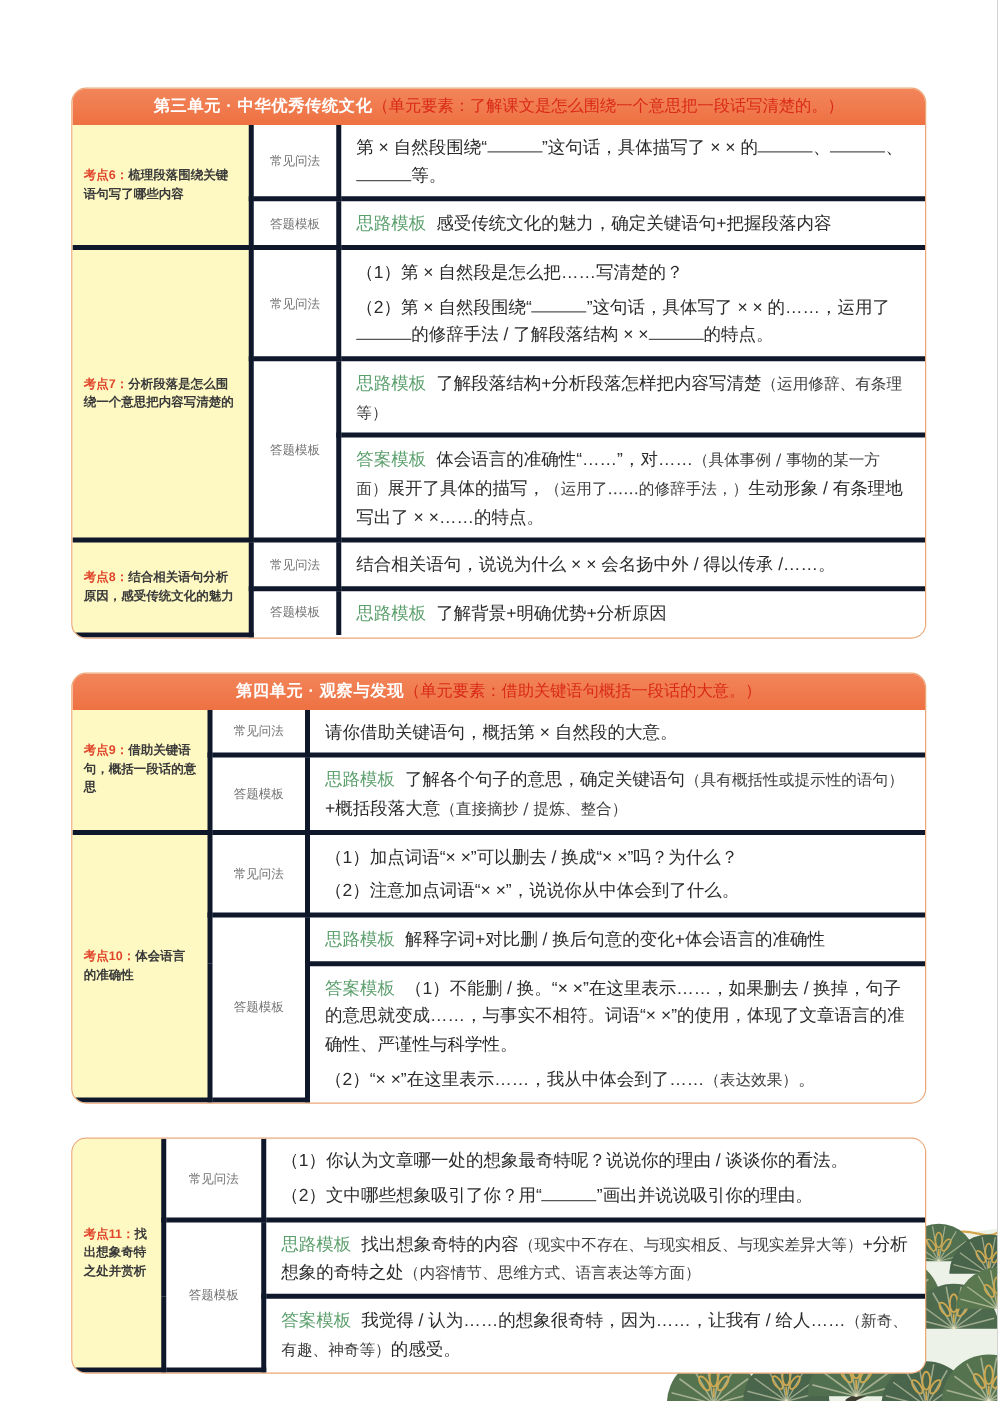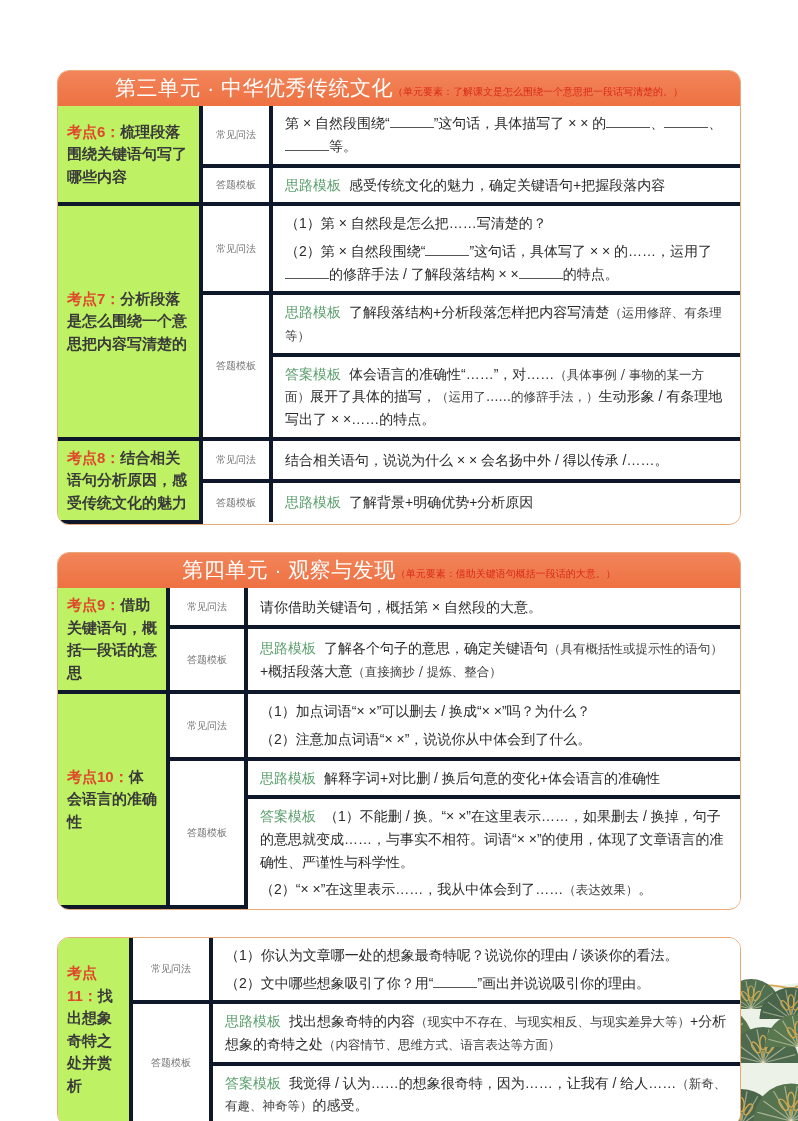--- a/index.html
+++ b/index.html
@@ -25,51 +25,51 @@
   }
   .unit-header{
     background:linear-gradient(#f2855a,#ee7142);
     padding:4px 8px 5px 8px;
     text-align:center;
     line-height:1.25;
     white-space:nowrap;
   }
   .unit-title{
     color:#ffffff;
-    font-weight:normal;
-    font-size:21px;
+    font-weight:bold;
+    font-size:13px;
     letter-spacing:0.5px;
     text-align:right;
   }
   .unit-subtitle{
     color:#d92a18;
-    font-size:10px;
+    font-size:13px;
     font-family:Liberation Serif, serif;
     text-align:right;
   }
   table.unit-table{
     border-collapse:collapse;
     width:100%;
     table-layout:fixed;
   }
   .unit-table td{
     border:4px solid #0f172a;
     vertical-align:middle;
     box-sizing:border-box;
   }
   
   .unit-table tr td:first-child{border-left:none;}
   .unit-table tr td:last-child{border-right:none;}
   .unit-table tr:first-child td{border-top:none;}
   .unit-table tr:last-child td{border-bottom:none;}
 
   td.kaodian{
-    background:#bef264;
+    background:#fef9c3;
     padding:6px 9px;
-    font-size:15px;
+    font-size:10px;
     font-weight:bold;
     line-height:1.5;
     color:#3a3a3a;
   }
   .kd-label{color:#e0462c;}
   td.rowhead{
     background:#ffffff;
     text-align:center;
     font-size:10px;
     color:#737373;

